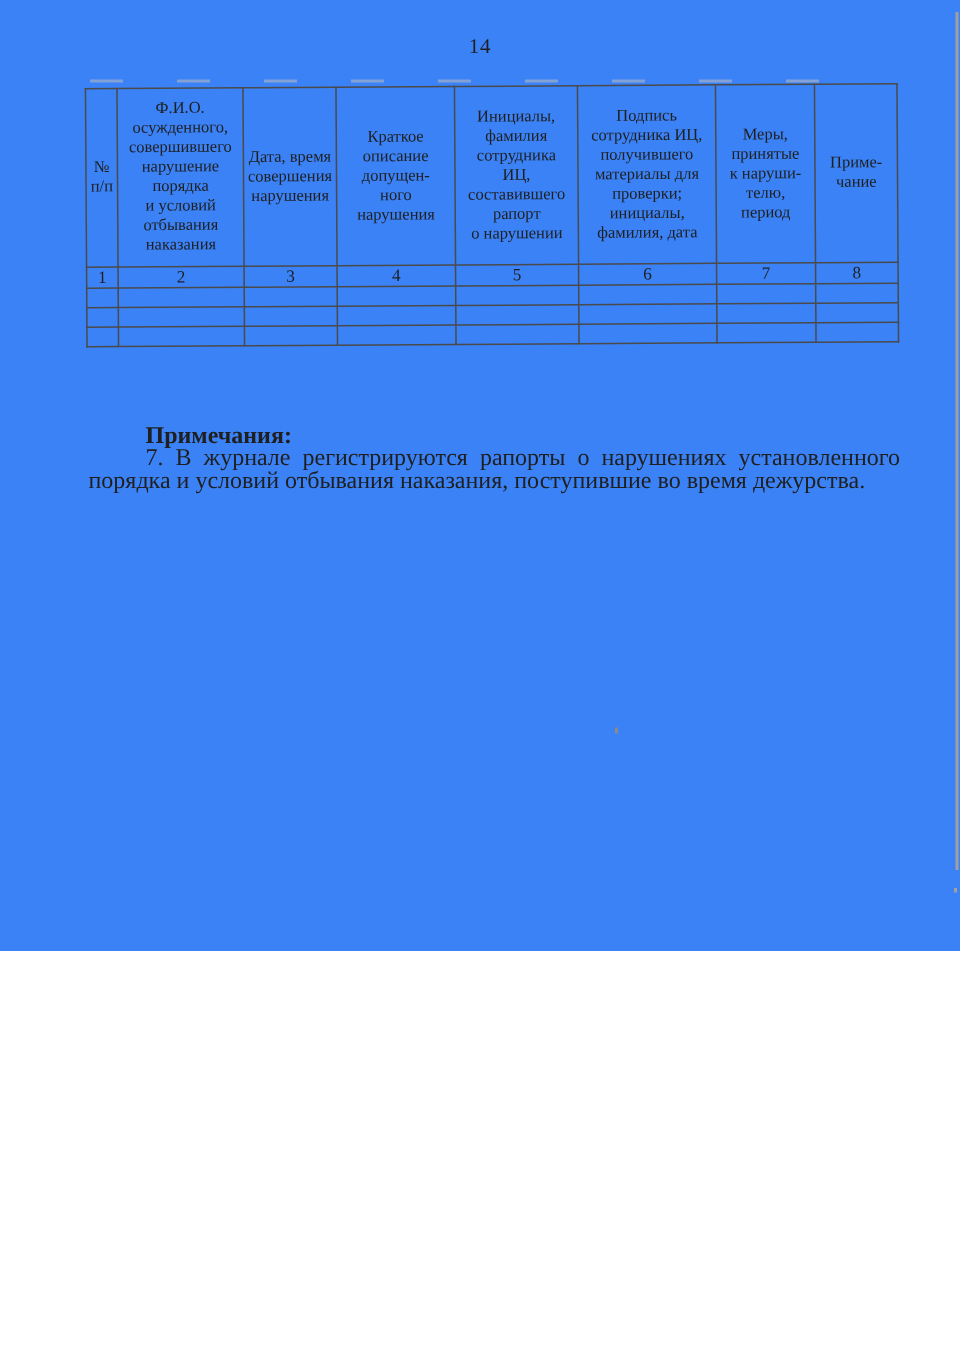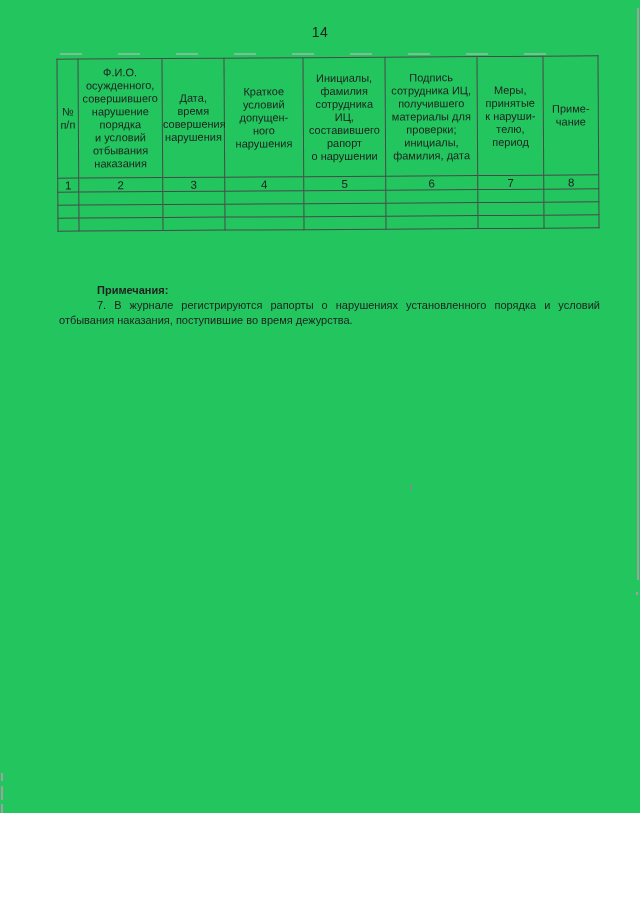--- a/index.html
+++ b/index.html
@@ -4,23 +4,23 @@
 <style>
   :root{
     --ink:#1f1f1f;
     --border:#4a4a4a;
     --artifact:#a0a0a0;
   }
   *{margin:0;padding:0;box-sizing:border-box;}
   html,body{background:#ffffff;}
   .page{
     position:relative;
-    width:640px;height:813px;
-    background:#22c55e;
-    font-family:Liberation Sans, sans-serif;
+    width:640px;height:634px;
+    background:#3b82f6;
+    font-family:Liberation Serif, serif;
     color:var(--ink);
     overflow:hidden;
   }
   .page-number{
     position:absolute;top:24px;left:0;width:640px;
     text-align:center;font-size:14px;letter-spacing:.5px;
   }
   
   .table-wrap{
     position:absolute;left:57px;top:57px;width:541px;
@@ -48,21 +48,21 @@
   td.cell-empty{height:13px;}
   
   .table-ghost{
     position:absolute;left:60px;top:53px;width:520px;height:2px;
     background:repeating-linear-gradient(90deg,#bdbdbd 0 22px,transparent 22px 58px);
     opacity:.55;
   }
   
   .notes{
     position:absolute;left:59px;top:283px;width:541px;
-    font-size:11px;line-height:15.2px;
+    font-size:16px;line-height:15.2px;
     text-align:justify;
   }
   .notes-title{font-weight:bold;margin-left:38px;text-align:left;}
   .notes p{text-indent:38px;margin:0;}
   
   .artifact{position:absolute;background:var(--artifact);}
   .a-right-line{left:637px;top:8px;width:2px;height:572px;}
   .a-left-dash1{left:1px;top:773px;width:2px;height:8px;}
   .a-left-dash2{left:1px;top:786px;width:2px;height:14px;}
   .a-left-line{left:1px;top:804px;width:2px;height:101px;}
@@ -101,21 +101,21 @@
 совершившего
 нарушение
 порядка
 и условий
 отбывания
 наказания</th>
           <th>Дата, время
 совершения
 нарушения</th>
           <th>Краткое
-условий
+описание
 допущен-
 ного
 нарушения</th>
           <th>Инициалы,
 фамилия
 сотрудника
 ИЦ,
 составившего
 рапорт
 о нарушении</th>

